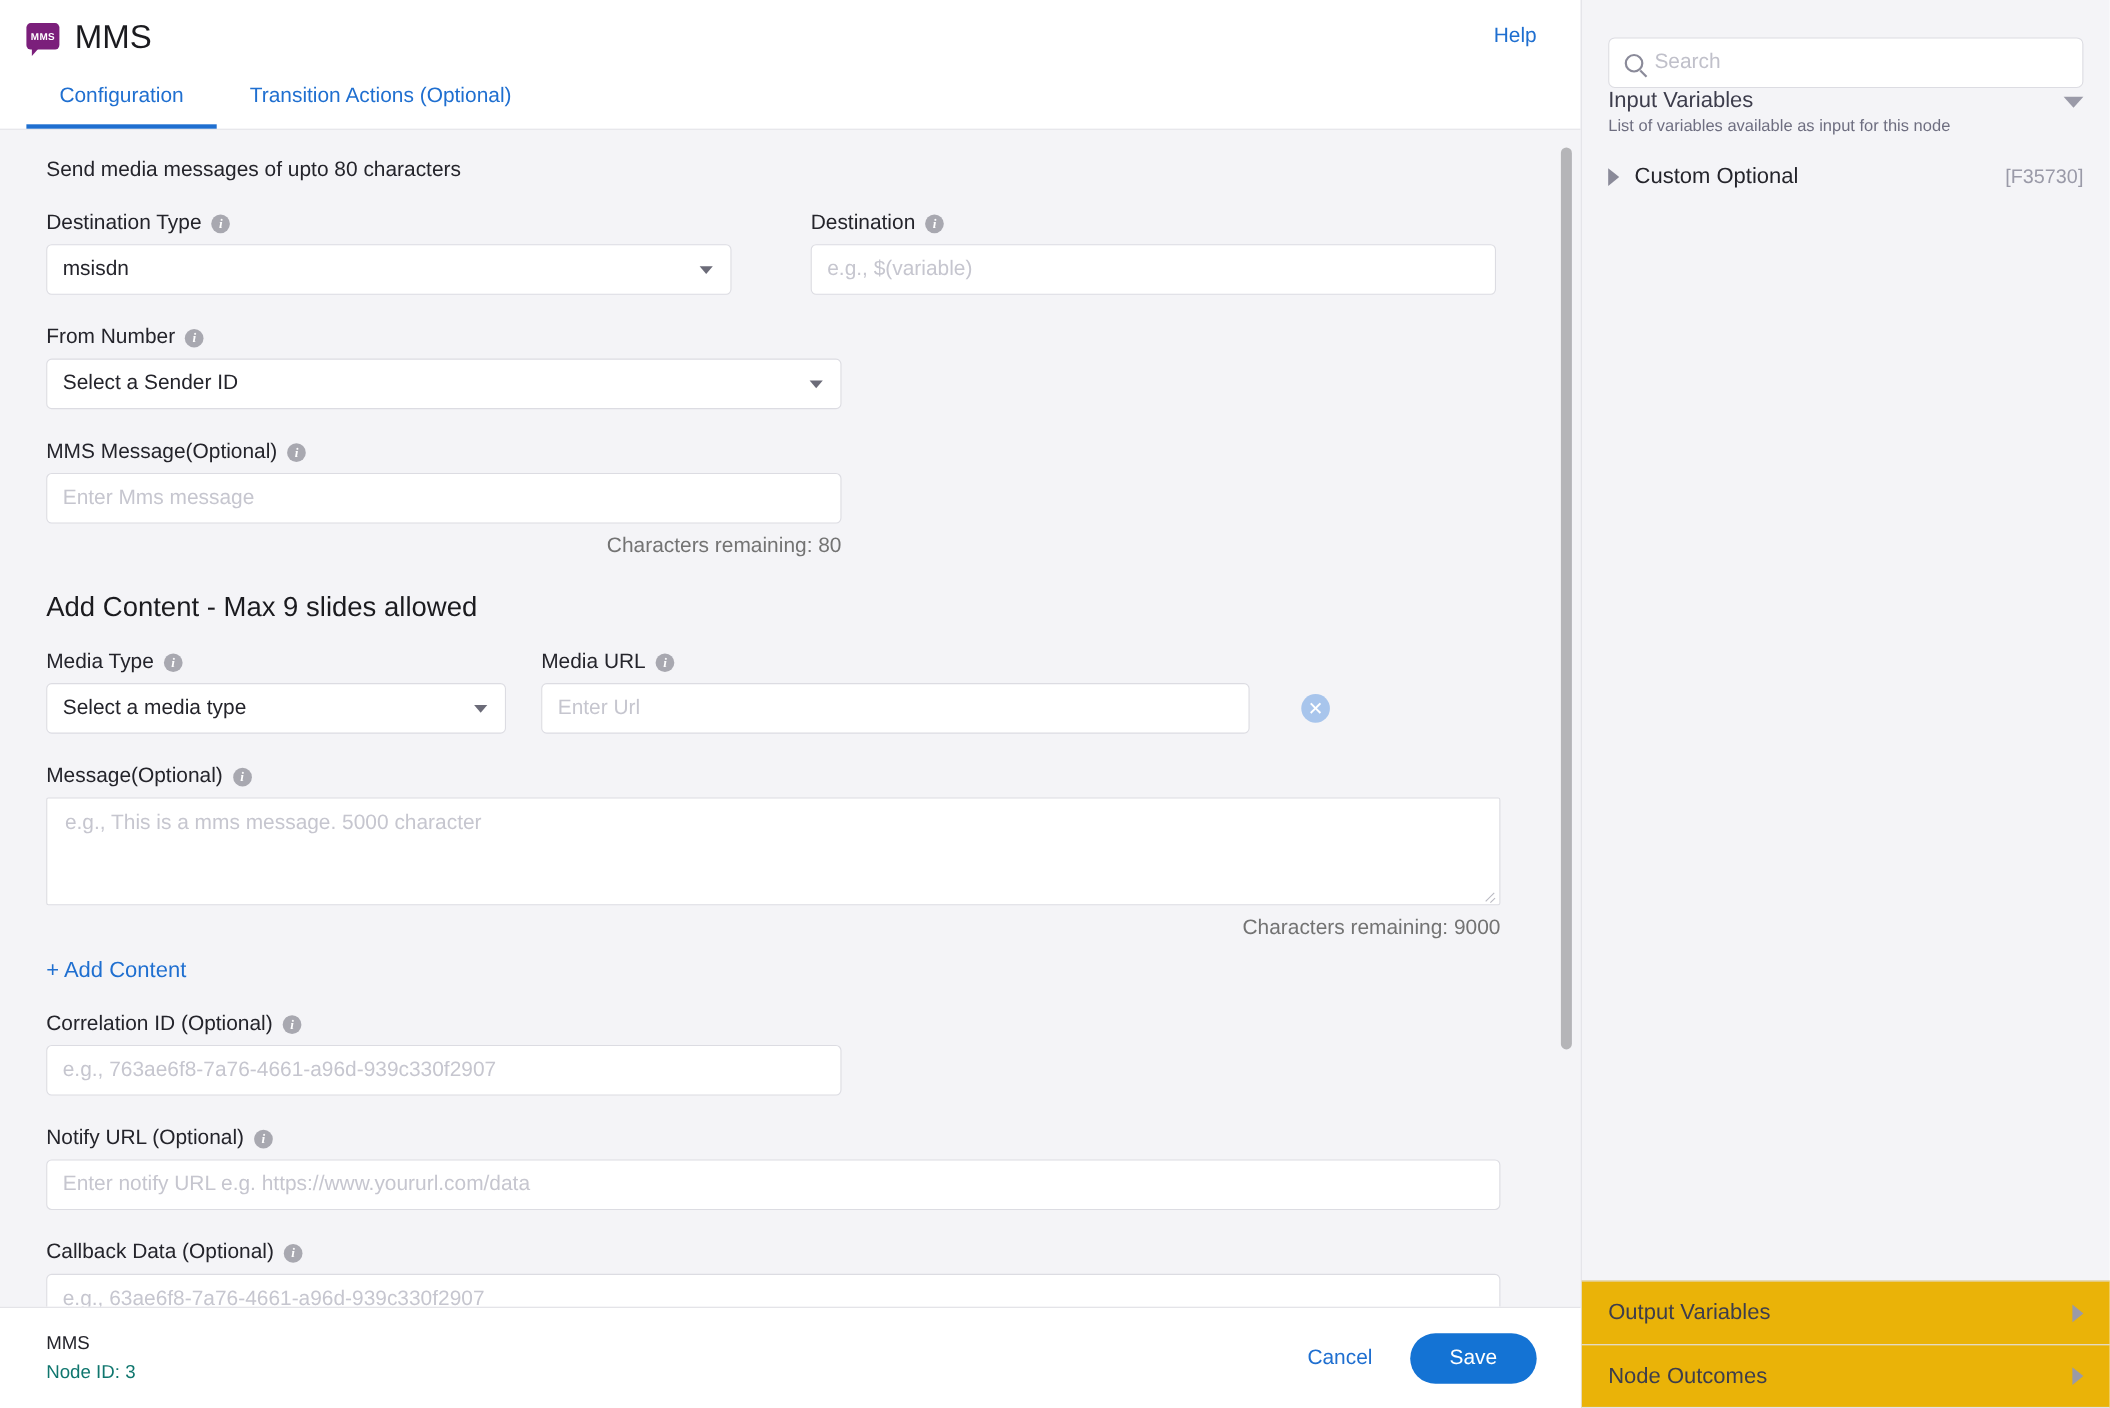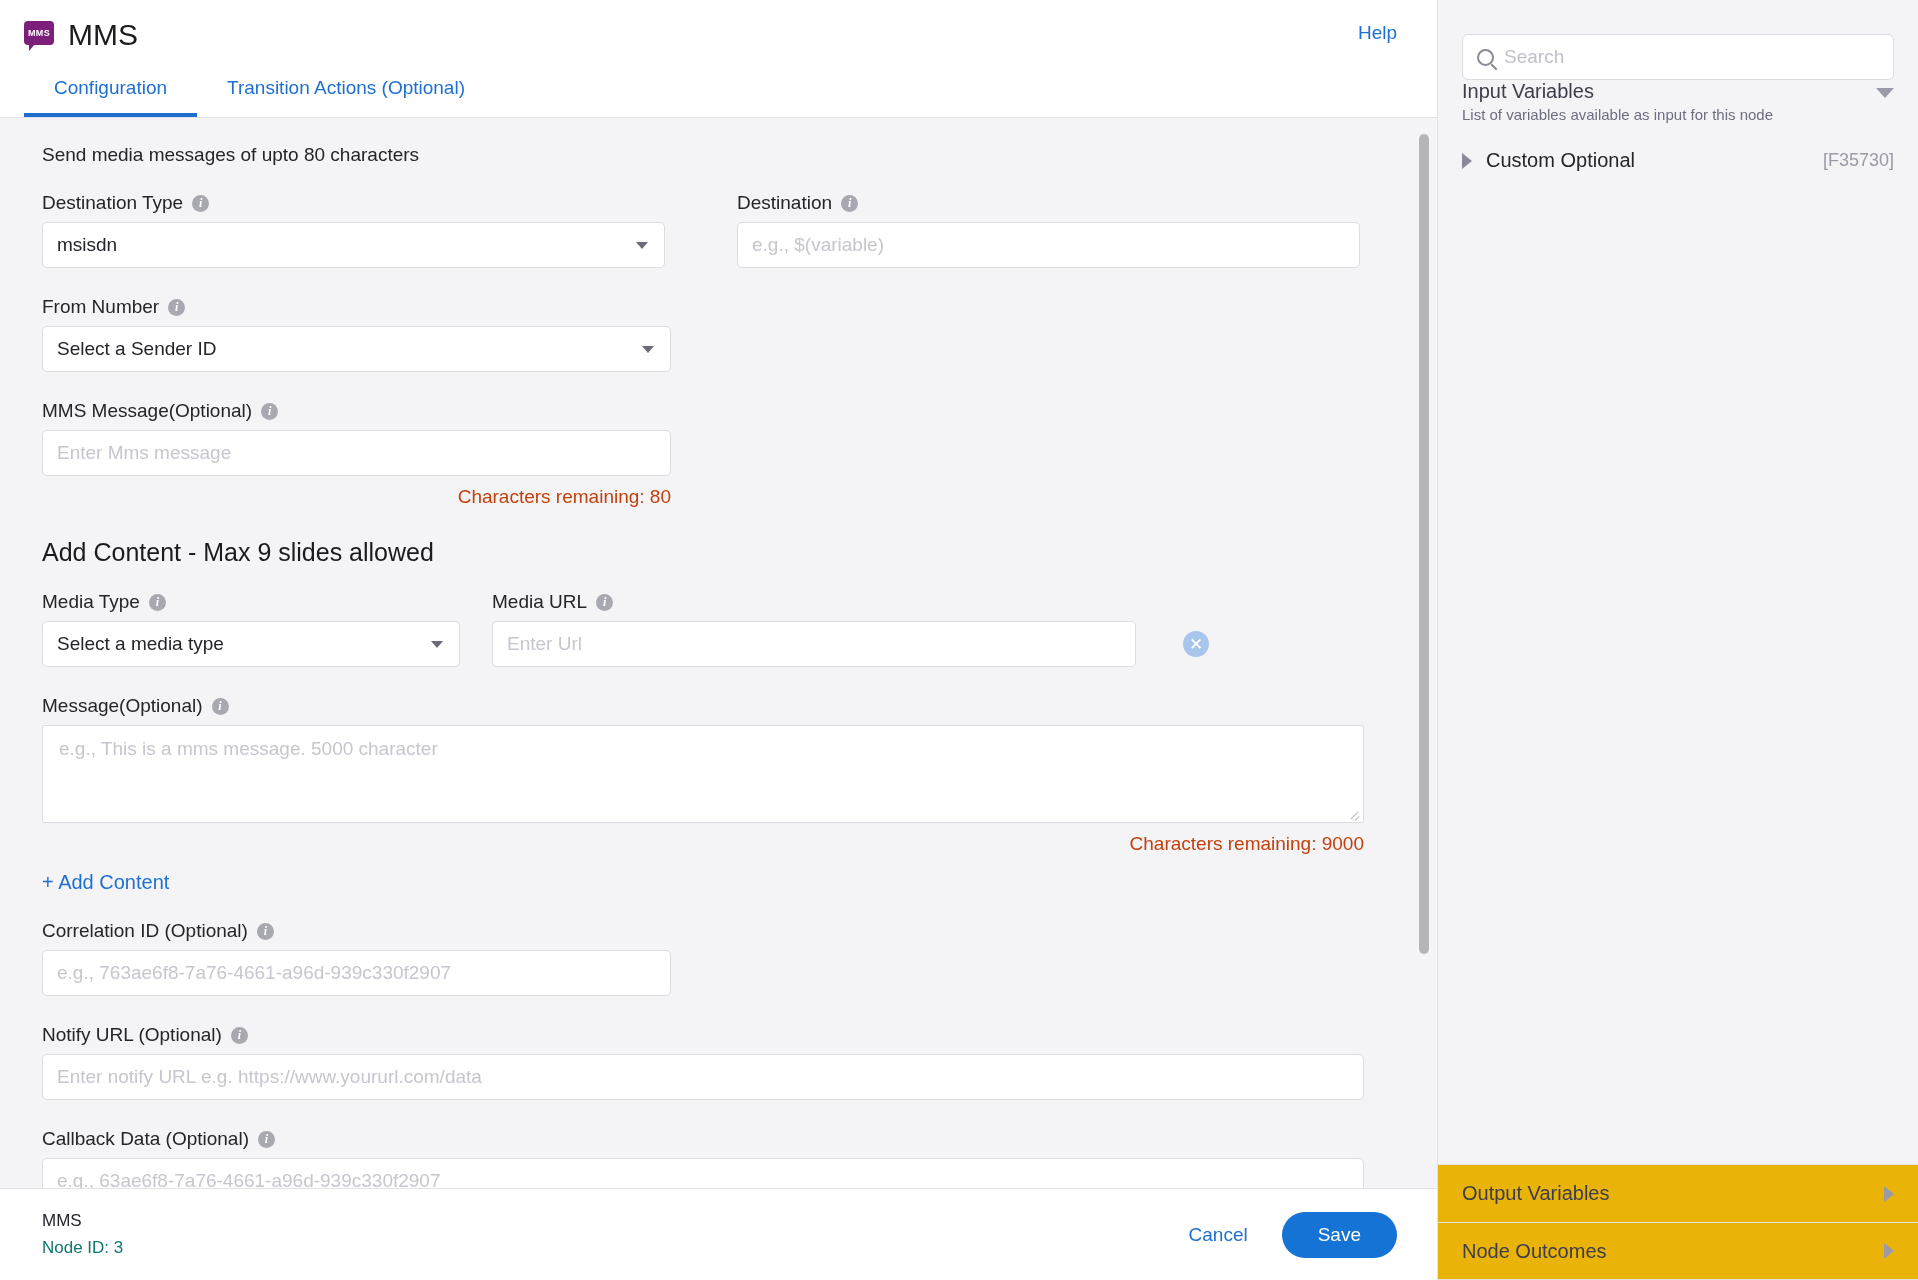--- a/index.html
+++ b/index.html
@@ -165,21 +165,21 @@
   .block { margin-bottom: 28px; }
 
   .section-heading {
     font-size: 25px;
     color: #1b1b1f;
     margin: 30px 0 24px 0;
   }
 
   .chars-remaining {
     font-size: 19px;
-    color: #c2410c;
+    color: #737373;
     text-align: right;
     margin-top: 10px;
   }
 
   .media-row {
     display: flex;
     align-items: flex-end;
     gap: 0;
   }
   .col-media-type { width: 418px; }
@@ -235,21 +235,21 @@
   .chars-remaining-wide { width: 1322px; }
 
   #add-content-link {
     font-size: 20px;
     color: #1f6fd0;
     cursor: pointer;
     display: inline-block;
     margin: 16px 0 26px 0;
   }
 
-  .w-narrow  { width: 629px; }
+  .w-narrow  { width: 723px; }
   .w-wide    { width: 1322px; }
 
   
   #scroll-track {
     position: absolute;
     right: 6px; top: 0;
     width: 14px;
     height: 100%;
   }
   #scroll-thumb {

